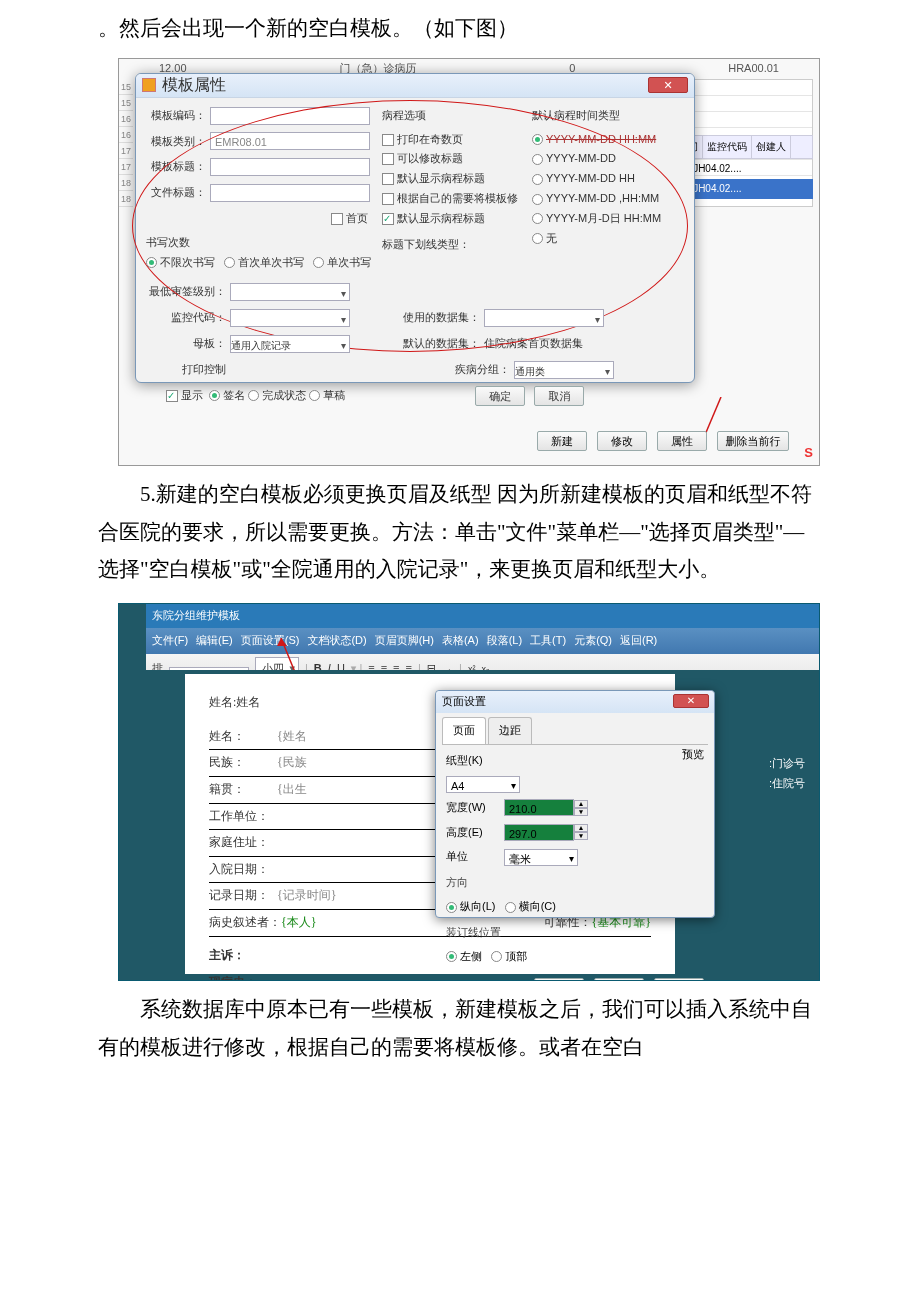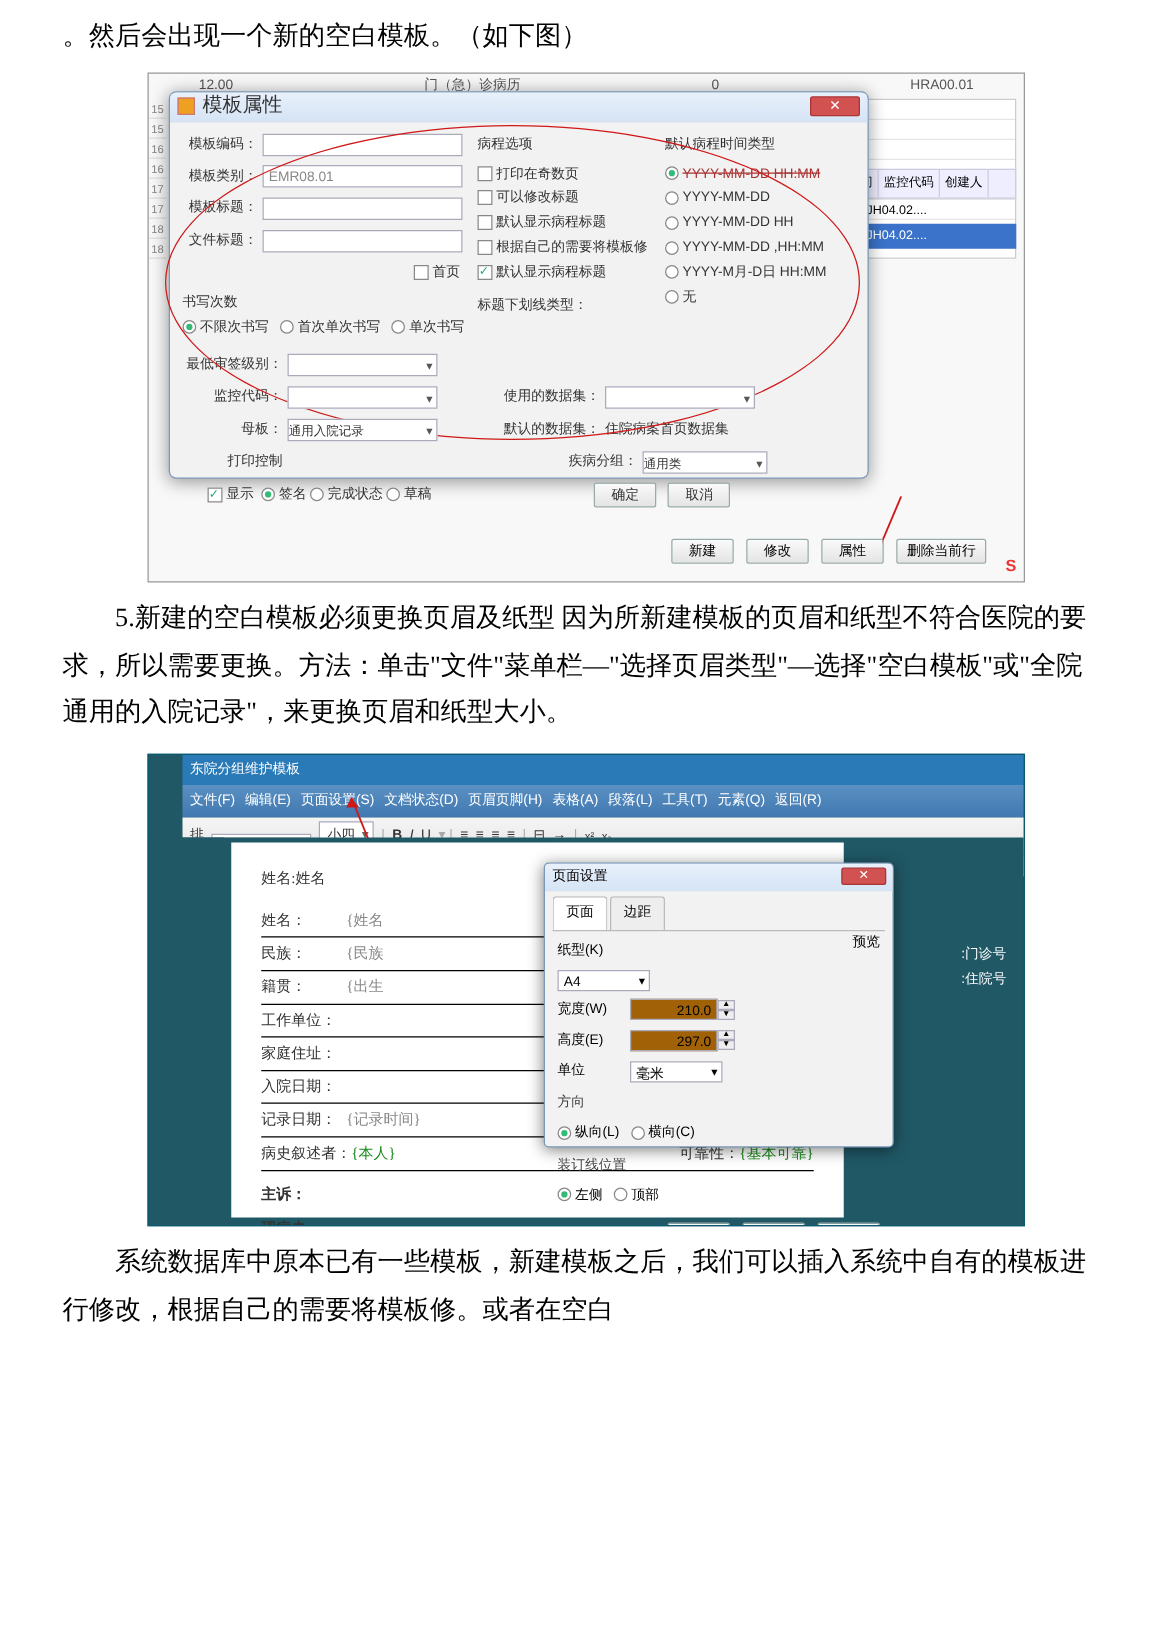--- a/index.html
+++ b/index.html
@@ -5,21 +5,21 @@
   * { box-sizing: border-box; margin: 0; padding: 0; }
   body { 
     font-family: "SimSun", "宋体", serif; 
     font-size: 20px; 
     line-height: 1.8;
     background: #fff;
     padding: 0;
     width: 920px;
   }
   .text-block {
-    padding: 10px 50px;
+    padding: 10px 98px;
     font-size: 21px;
     color: #000;
   }
   .indent { text-indent: 2em; }
   
   
   .shot1 {
     margin: 0 100px 0 118px;
     border: 1px solid #999;
     background: #f8f8f8;
@@ -132,21 +132,21 @@
     box-shadow:0 2px 12px rgba(0,0,0,.5);font-size:11px;
   }
   .dlg2 .titlebar{height:22px;background:linear-gradient(#e8f0fb,#d5e4f5);display:flex;align-items:center;padding:0 6px;position:relative;border-radius:4px 4px 0 0;}
   .dlg2 .closebtn{position:absolute;right:5px;top:3px;width:36px;height:14px;background:#d25252;border:1px solid #a33;border-radius:2px;color:#fff;text-align:center;line-height:12px;font-size:10px;}
   .dlg2 .tabs{display:flex;border-bottom:1px solid #bbb;margin:4px 6px 0;}
   .dlg2 .tabs span{padding:3px 10px;border:1px solid #bbb;border-bottom:none;background:#fff;font-size:11px;margin-right:2px;border-radius:3px 3px 0 0;}
   .dlg2 .tabs span.inact{background:#eee;}
   .dlg2 .body2{padding:6px 10px;}
   .dlg2 .row2{display:flex;align-items:center;margin-bottom:5px;}
   .dlg2 .row2 label{width:58px;}
-  .dlg2 .row2 .inp{width:70px;height:17px;border:1px solid #aab;background:#a16207;padding:0 4px;font-size:11px;text-align:right;}
+  .dlg2 .row2 .inp{width:70px;height:17px;border:1px solid #aab;background:#15803d;padding:0 4px;font-size:11px;}
   .dlg2 .row2 .spn{width:14px;display:flex;flex-direction:column;}
   .dlg2 .row2 .spn b{height:8px;border:1px solid #aab;font-size:7px;line-height:6px;text-align:center;background:#eee;}
   .dlg2 .row2 .inpsel{width:74px;height:17px;border:1px solid #aab;background:#fff;padding:0 4px;position:relative;}
   .dlg2 .row2 .inpsel::after{content:"▾";position:absolute;right:3px;top:0;font-size:10px;}
   .dlg2 .sect{margin-top:6px;}
   .dlg2 .sect .hdr{color:#444;margin-bottom:4px;}
   .dlg2 .btns{display:flex;justify-content:flex-end;gap:10px;padding:6px 10px;}
   .dlg2 .preview{position:absolute;right:10px;top:54px;font-size:11px;}
   .red-arrow-svg{position:absolute;left:158px;top:34px;pointer-events:none;}
   .leftgutter{position:absolute;left:0;top:66px;bottom:0;width:60px;background:#205866;}

